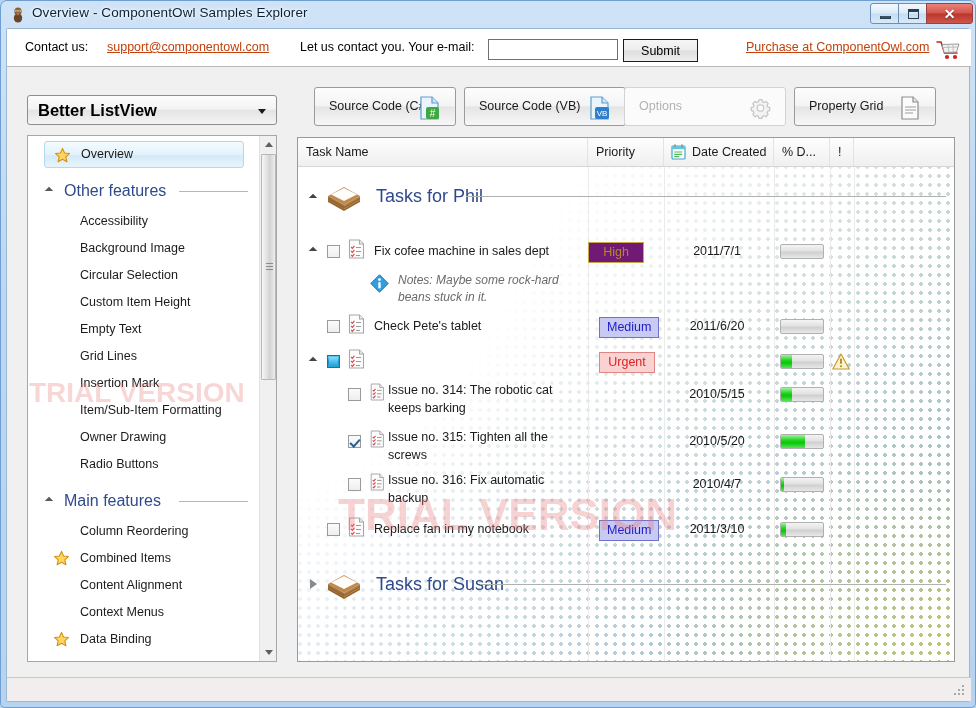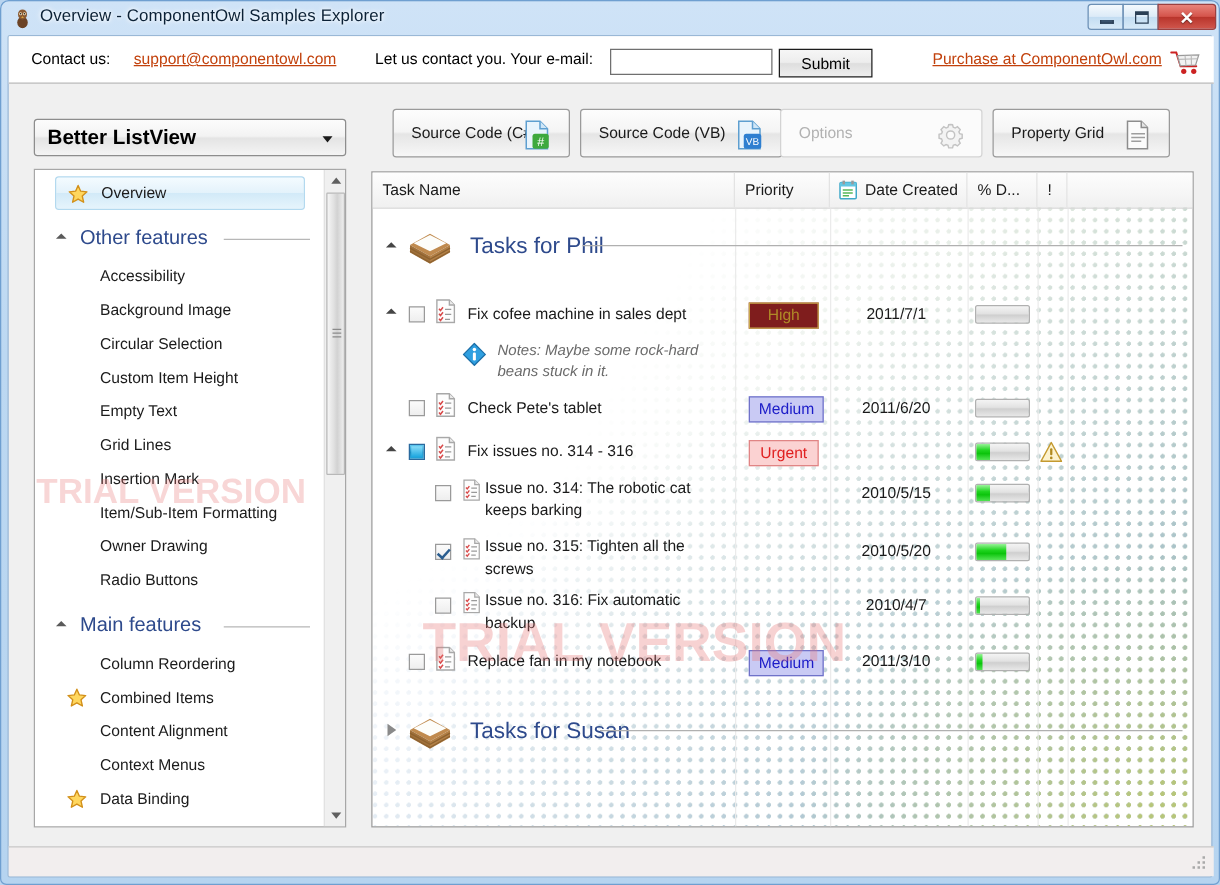--- a/index.html
+++ b/index.html
@@ -537,21 +537,21 @@
             <svg width="17" height="20" viewBox="0 0 17 20" style="position:absolute">
               <path d="M1.5 1 h10 l4 4 v14 h-14 z" fill="#fdfdfd" stroke="#a8a8a8" stroke-width="1.1"></path>
               <path d="M11.5 1 v4 h4" fill="#ececec" stroke="#a8a8a8" stroke-width="1.1"></path>
               <path d="M3.2 8 l1.2 1.4 2-2.6" stroke="#d94a4a" stroke-width="1.2" fill="none"></path>
               <path d="M3.2 12 l1.2 1.4 2-2.6" stroke="#d94a4a" stroke-width="1.2" fill="none"></path>
               <path d="M3.2 16 l1.2 1.4 2-2.6" stroke="#d94a4a" stroke-width="1.2" fill="none"></path>
               <path d="M8 8.5 h5 M8 12.5 h5 M8 16.5 h4" stroke="#9a9a9a" stroke-width="1.1"></path>
             </svg>
           </span>
           <span class="row-text" style="left:76px;top:5px;width:210px">Fix cofee machine in sales dept</span>
-          <span class="badge" style="left:301px;top:5px;color:#b08a27;background:#7f1d1d;border-color:#c9a84c;min-width:56px">High</span>
+          <span class="badge" style="left:290px;top:5px;color:#b08a27;background:#701a75;border-color:#c9a84c;min-width:56px">High</span>
           <span class="date-cell" style="left:376px;top:7px;width:86px">2011/7/1</span>
           <span class="pbar" style="left:482px;top:7px">
             <span class="pbar-fill" style="width:0px"></span>
           </span>
         </div>
         <div class="lv-row" style="top:102px;height:36px">
           <span style="position:absolute;left:72px;top:5px;width:19px;height:19px">
             <svg width="19" height="19" viewBox="0 0 19 19" style="position:absolute">
               <path d="M9.5 .8 L18.2 9.5 L9.5 18.2 L.8 9.5 Z" fill="#2f9fe0" stroke="#1c6fa8" stroke-width="1"></path>
               <circle cx="9.5" cy="5.6" r="1.4" fill="#ffffff"></circle>
@@ -585,21 +585,20 @@
           <span style="position:absolute;left:50px;top:2px;width:18px;height:20px">
             <svg width="17" height="20" viewBox="0 0 17 20" style="position:absolute">
               <path d="M1.5 1 h10 l4 4 v14 h-14 z" fill="#fdfdfd" stroke="#a8a8a8" stroke-width="1.1"></path>
               <path d="M11.5 1 v4 h4" fill="#ececec" stroke="#a8a8a8" stroke-width="1.1"></path>
               <path d="M3.2 8 l1.2 1.4 2-2.6" stroke="#d94a4a" stroke-width="1.2" fill="none"></path>
               <path d="M3.2 12 l1.2 1.4 2-2.6" stroke="#d94a4a" stroke-width="1.2" fill="none"></path>
               <path d="M3.2 16 l1.2 1.4 2-2.6" stroke="#d94a4a" stroke-width="1.2" fill="none"></path>
               <path d="M8 8.5 h5 M8 12.5 h5 M8 16.5 h4" stroke="#9a9a9a" stroke-width="1.1"></path>
             </svg>
           </span>
-          <span class="row-text" style="left:76px;top:5px;width:210px">Fix issues no. 314 - 316</span>
           <span class="badge" style="left:301px;top:5px;color:#e02020;background:#fbd2d2;border-color:#e08585;min-width:56px">Urgent</span>
           <span class="pbar" style="left:482px;top:7px">
             <span class="pbar-fill" style="width:11.34px"></span>
           </span>
           <span style="position:absolute;left:534px;top:6px">
             <svg class="warn-icon" width="18" height="17" viewBox="0 0 18 17">
               <path d="M9 1 L17.2 16 L.8 16 Z" fill="#fdf3cf" stroke="#c49a30" stroke-width="1.2" stroke-linejoin="round"></path>
               <rect x="8.1" y="5.5" width="1.8" height="5.6" rx=".8" fill="#b08a20"></rect>
               <circle cx="9" cy="13.3" r="1.05" fill="#b08a20"></circle>
             </svg>

